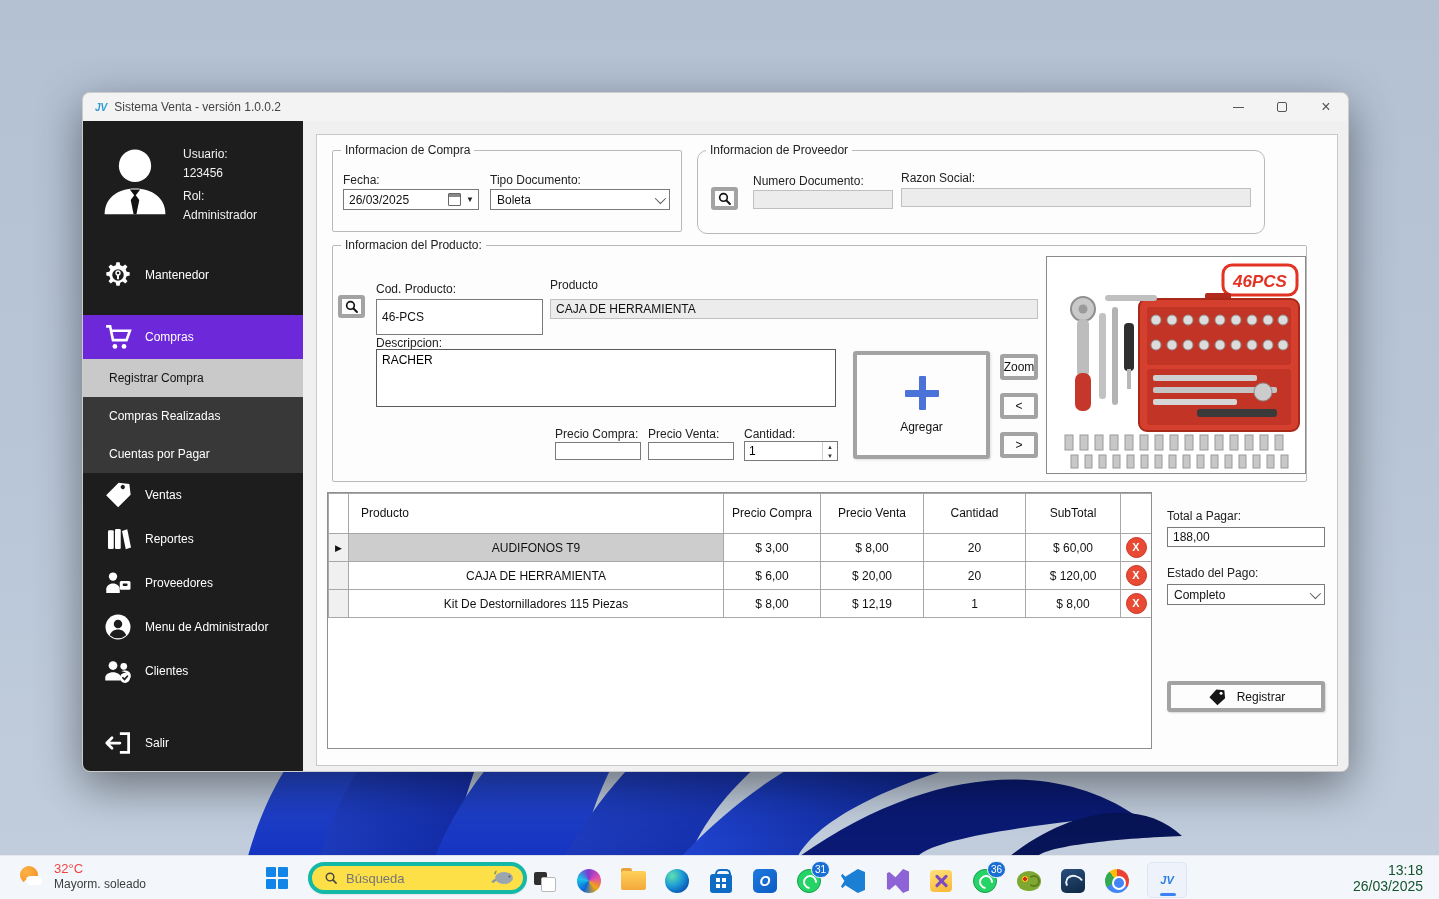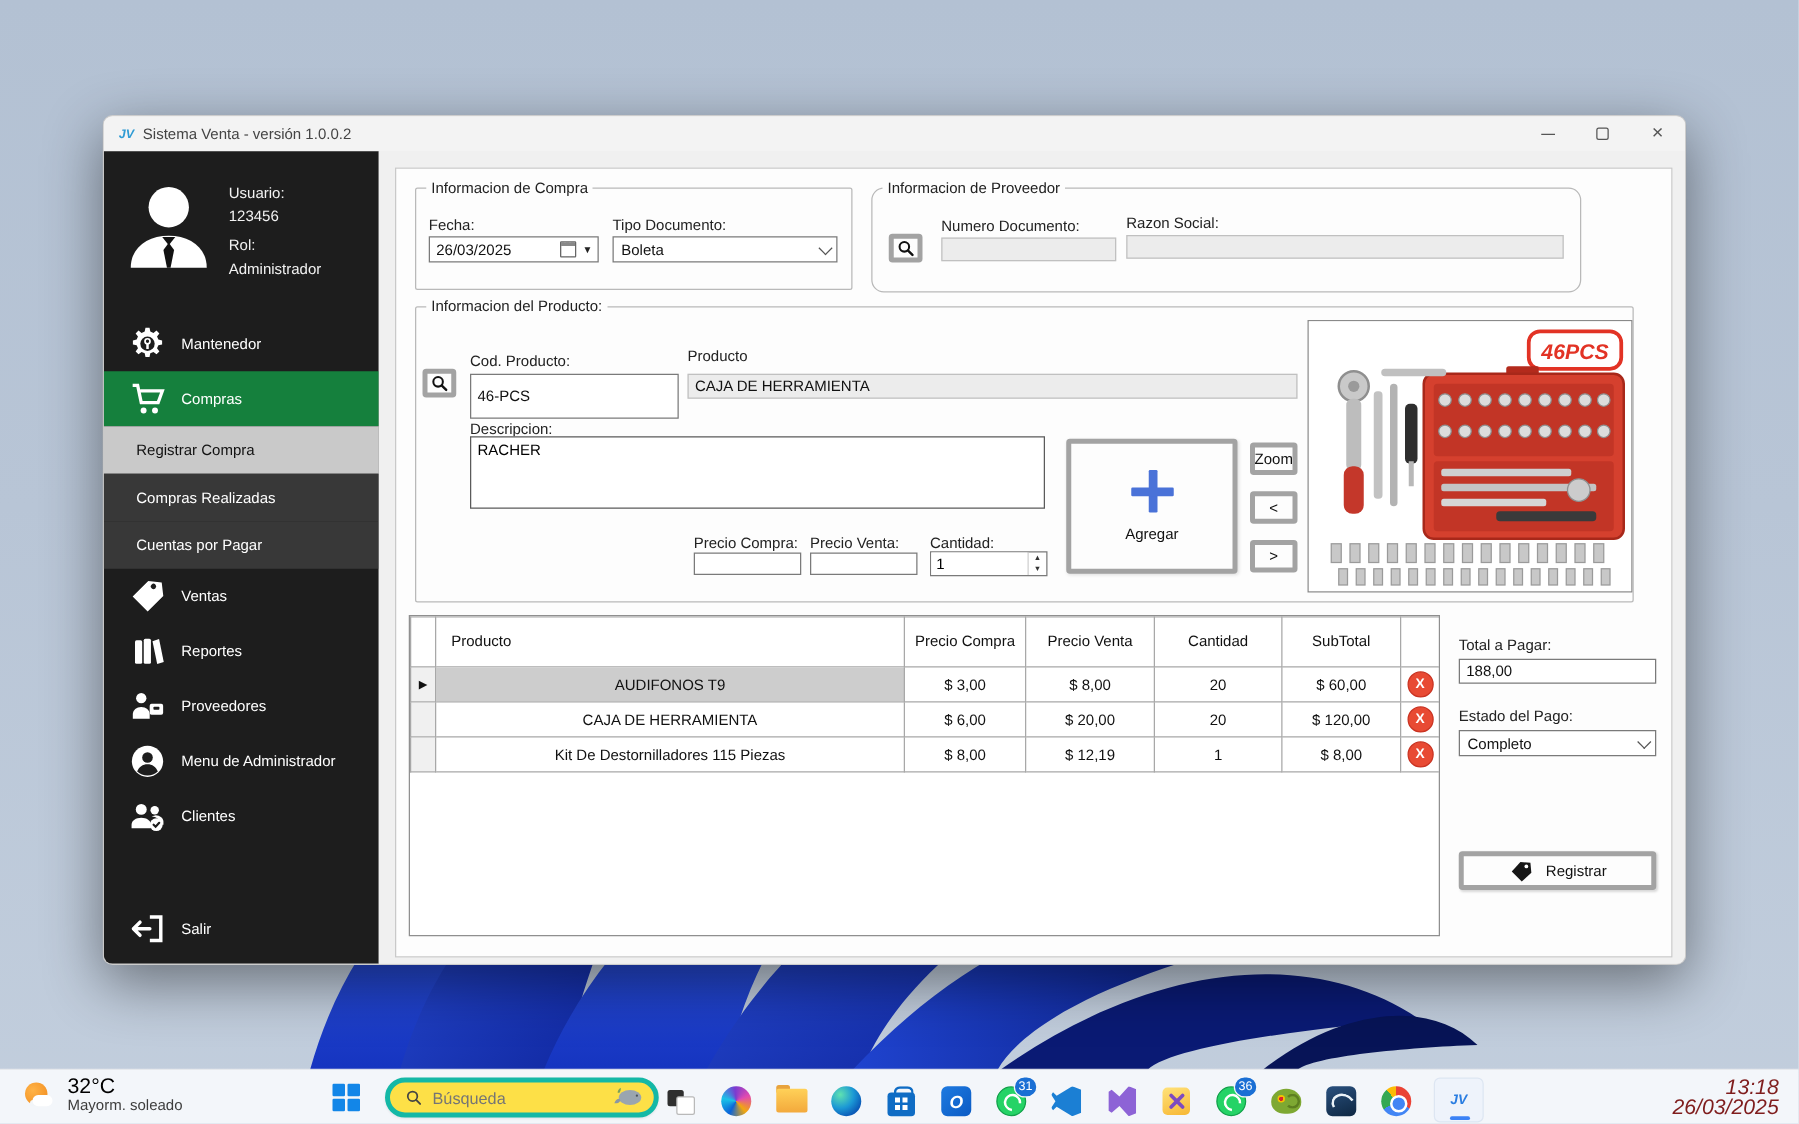--- a/index.html
+++ b/index.html
@@ -27,21 +27,21 @@
   
   .sidebar { position:absolute; left:0; top:28px; width:220px; bottom:0; background:#1d1d1d; color:#fff; }
   .user-panel { position:absolute; left:0; top:0; width:100%; height:130px; }
   .avatar { position:absolute; left:14px; top:16px; width:76px; height:86px; }
   .user-text { position:absolute; left:100px; top:24px; font-size:12px; line-height:19px; color:#f2f2f2; }
   .user-text .pair { margin-bottom:4px; }
   .menu { position:absolute; top:132px; left:0; width:100%; }
   .m-item { height:44px; display:flex; align-items:center; cursor:default; }
   .m-item .ico { width:38px; height:30px; margin-left:16px; display:flex; align-items:center; justify-content:center; }
   .m-item .lbl { margin-left:8px; font-size:12px; color:#fff; }
-  .m-item.active-parent { background:#15803d; }
+  .m-item.active-parent { background:#6d28d9;margin-top:18px; }
   .m-sub { height:38px; display:flex; align-items:center; padding-left:26px; background:#383838; font-size:12px; color:#fff; }
   .m-sub.selected { background:#c9c9c9; color:#111; }
   .m-salir { position:absolute; top:600px; left:0; width:100%;text-align:right; }
   svg.sideico { width:30px; height:30px; }
 
   
   .main { position:absolute; left:220px; top:28px; right:0; bottom:0; background:#f0f0f0; }
   .panel { position:absolute; left:13px; top:13px; width:1022px; height:632px; background:#fdfdfd;
     border:1px solid #c9c9c9; }
   .groupbox { position:absolute; border:1px solid #b9b9b9; border-radius:2px; }
@@ -100,21 +100,21 @@
   
   .taskbar { position:absolute; left:0; bottom:0; width:100%; height:44px; z-index:10;
     background:rgba(246,249,252,.93); border-top:1px solid rgba(0,0,0,.05);
     display:flex; align-items:center; }
   .weather { position:absolute; left:18px; top:5px; display:flex; align-items:center; }
   .w-icon { position:relative; width:28px; height:28px; margin-right:8px; }
   .w-icon .sun { position:absolute; left:2px; top:3px; width:18px; height:18px; border-radius:50%;
     background:radial-gradient(circle at 35% 35%, #ffb347, #f08a1d); }
   .w-icon .cloud { position:absolute; left:8px; top:13px; width:16px; height:9px; border-radius:8px;
     background:#fff; box-shadow:-4px 2px 0 -2px #f2f5f8; }
-  .w-temp { font-size:17px; color:#000000; line-height:16px; }
+  .w-temp { font-size:13px; color:#ef4444; line-height:16px; }
   .w-cond { font-size:12px; color:#3d3d3d; line-height:15px; }
   .startbtn { position:absolute; left:266px; top:11px; width:22px; height:22px; display:grid;
     grid-template-columns:10px 10px; grid-template-rows:10px 10px; gap:2px; }
   .startbtn i { background:#1286e8; border-radius:1px; }
   .searchpill { position:absolute; left:308px; top:6px; width:219px; height:32px; background:#fde047;
     border:4px solid #14b8a6; border-radius:16px; display:flex; align-items:center; padding:0 8px 0 12px;
     box-shadow:0 1px 2px rgba(0,0,0,.08); }
   .searchpill input { border:0; outline:none; flex:1; font-size:13px; color:#5f6368; margin-left:8px;
     font-family:"Liberation Sans","DejaVu Sans",sans-serif; background:transparent; min-width:0; }
   .tb-icons { position:absolute; left:531px; top:8px; display:flex; gap:16px; align-items:center; }
@@ -173,21 +173,21 @@
     transform:rotate(18deg); }
   .ic-chrome { position:relative; width:24px; height:24px; border-radius:50%;
     background:conic-gradient(#ea4335 0 33%, #4285f4 33% 66%, #34a853 66% 89%, #fbbc05 89% 100%); }
   .ic-chrome:after { content:""; position:absolute; left:7px; top:7px; width:10px; height:10px;
     border-radius:50%; background:#4285f4; border:2px solid #fff; }
   .tbi.jv-active { width:40px; height:36px; background:#eef3fb; border-radius:5px; margin-top:-2px;
     border:1px solid #dde6f2; }
   .tbi.jv-active .jv-txt { font-size:11px; font-weight:bold; font-style:italic; color:#2a7de1; }
   .tbi.jv-active:after { content:""; position:absolute; left:12px; bottom:1px; width:16px; height:3px;
     border-radius:2px; background:#3b82f6; }
-  .clock { position:absolute; right:16px; top:6px; text-align:right; font-size:17px; color:#7f1d1d; line-height:16px;font-style:italic; }
+  .clock { position:absolute; right:16px; top:6px; text-align:right; font-size:14px; color:#14532d; line-height:16px; }
 </style>
 </head>
 <body>
 
 <svg class="bloom" viewBox="0 0 1030 216" preserveAspectRatio="none">
   <defs>
     <linearGradient id="p1" x1="0" y1="0" x2="0" y2="1">
       <stop offset="0" stop-color="#3c66ea"></stop>
         <stop offset="1" stop-color="#1534c0"></stop>
     </linearGradient>

